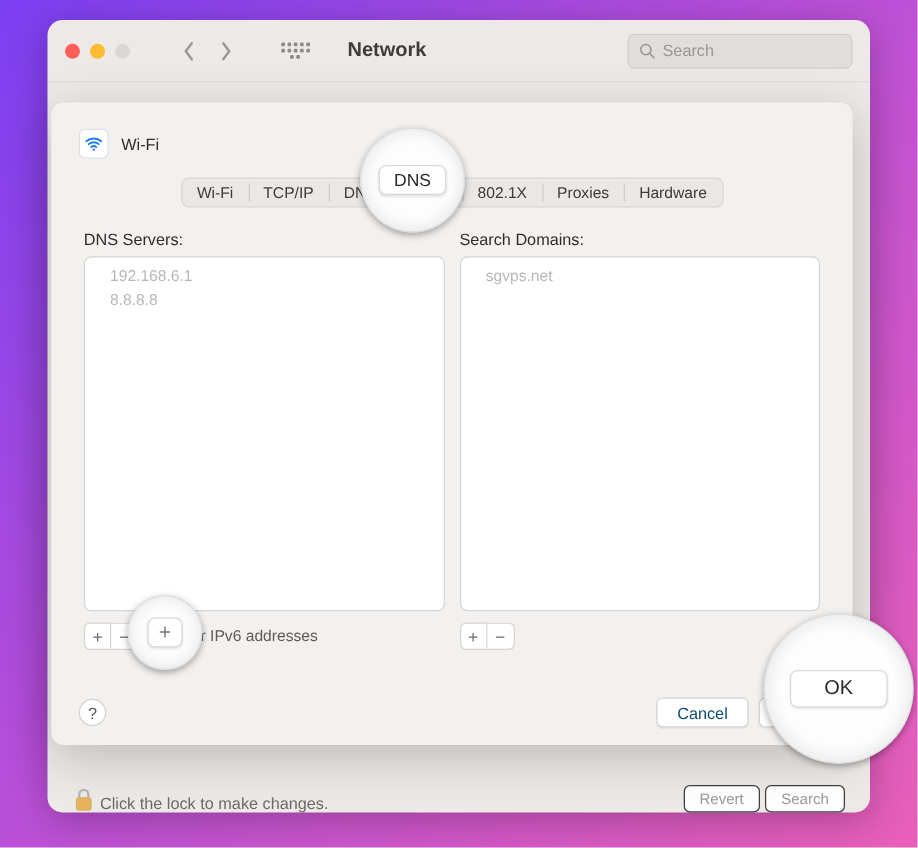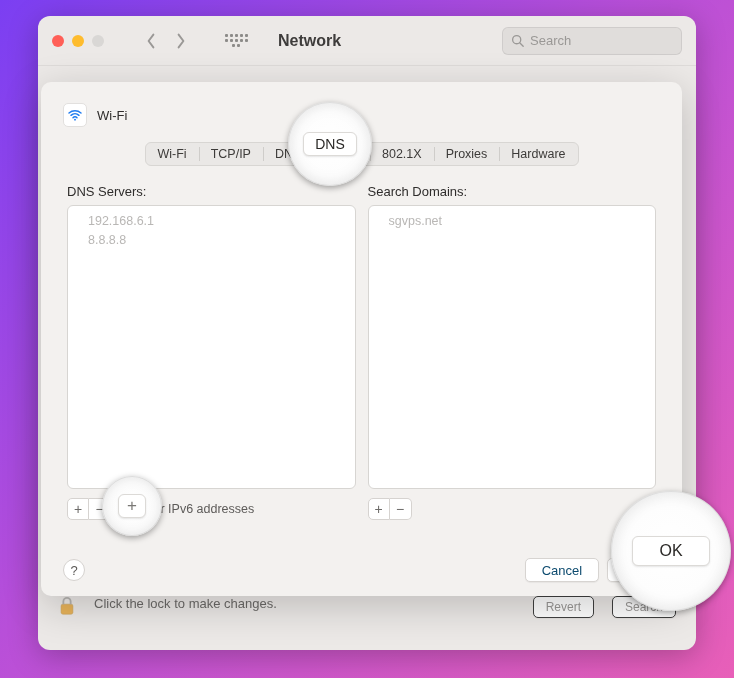--- a/index.html
+++ b/index.html
@@ -49,23 +49,23 @@
     display:flex; align-items:center; gap:6px;
     padding: 0 8px;
     color:#9a9896; font-size:13px;
   }
   .search svg { width:13px; height:13px; }
 
   
   .bottombar {
     position:absolute; left:0; right:0; bottom:0;
     height: 54px;
-    display:flex; align-items:flex-start;
+    display:flex; align-items:flex-end;
     padding: 0 20px;
-    gap: 18px;
+    gap: 4px;
   }
   .lock-icon { width:18px; height:20px; }
   .lock-text { font-size: 13px; color:#6c6a68; }
   .bottombar .flex { flex:1; }
   .pill-btn {
     height: 22px; padding: 0 12px;
     background: #fff; border:1px solid #404040; border-radius:5px;
     font-size:12px; color:#9a9896;
     display:flex; align-items:center;
     box-shadow: 0 1px 1px rgba(0,0,0,0.04);

